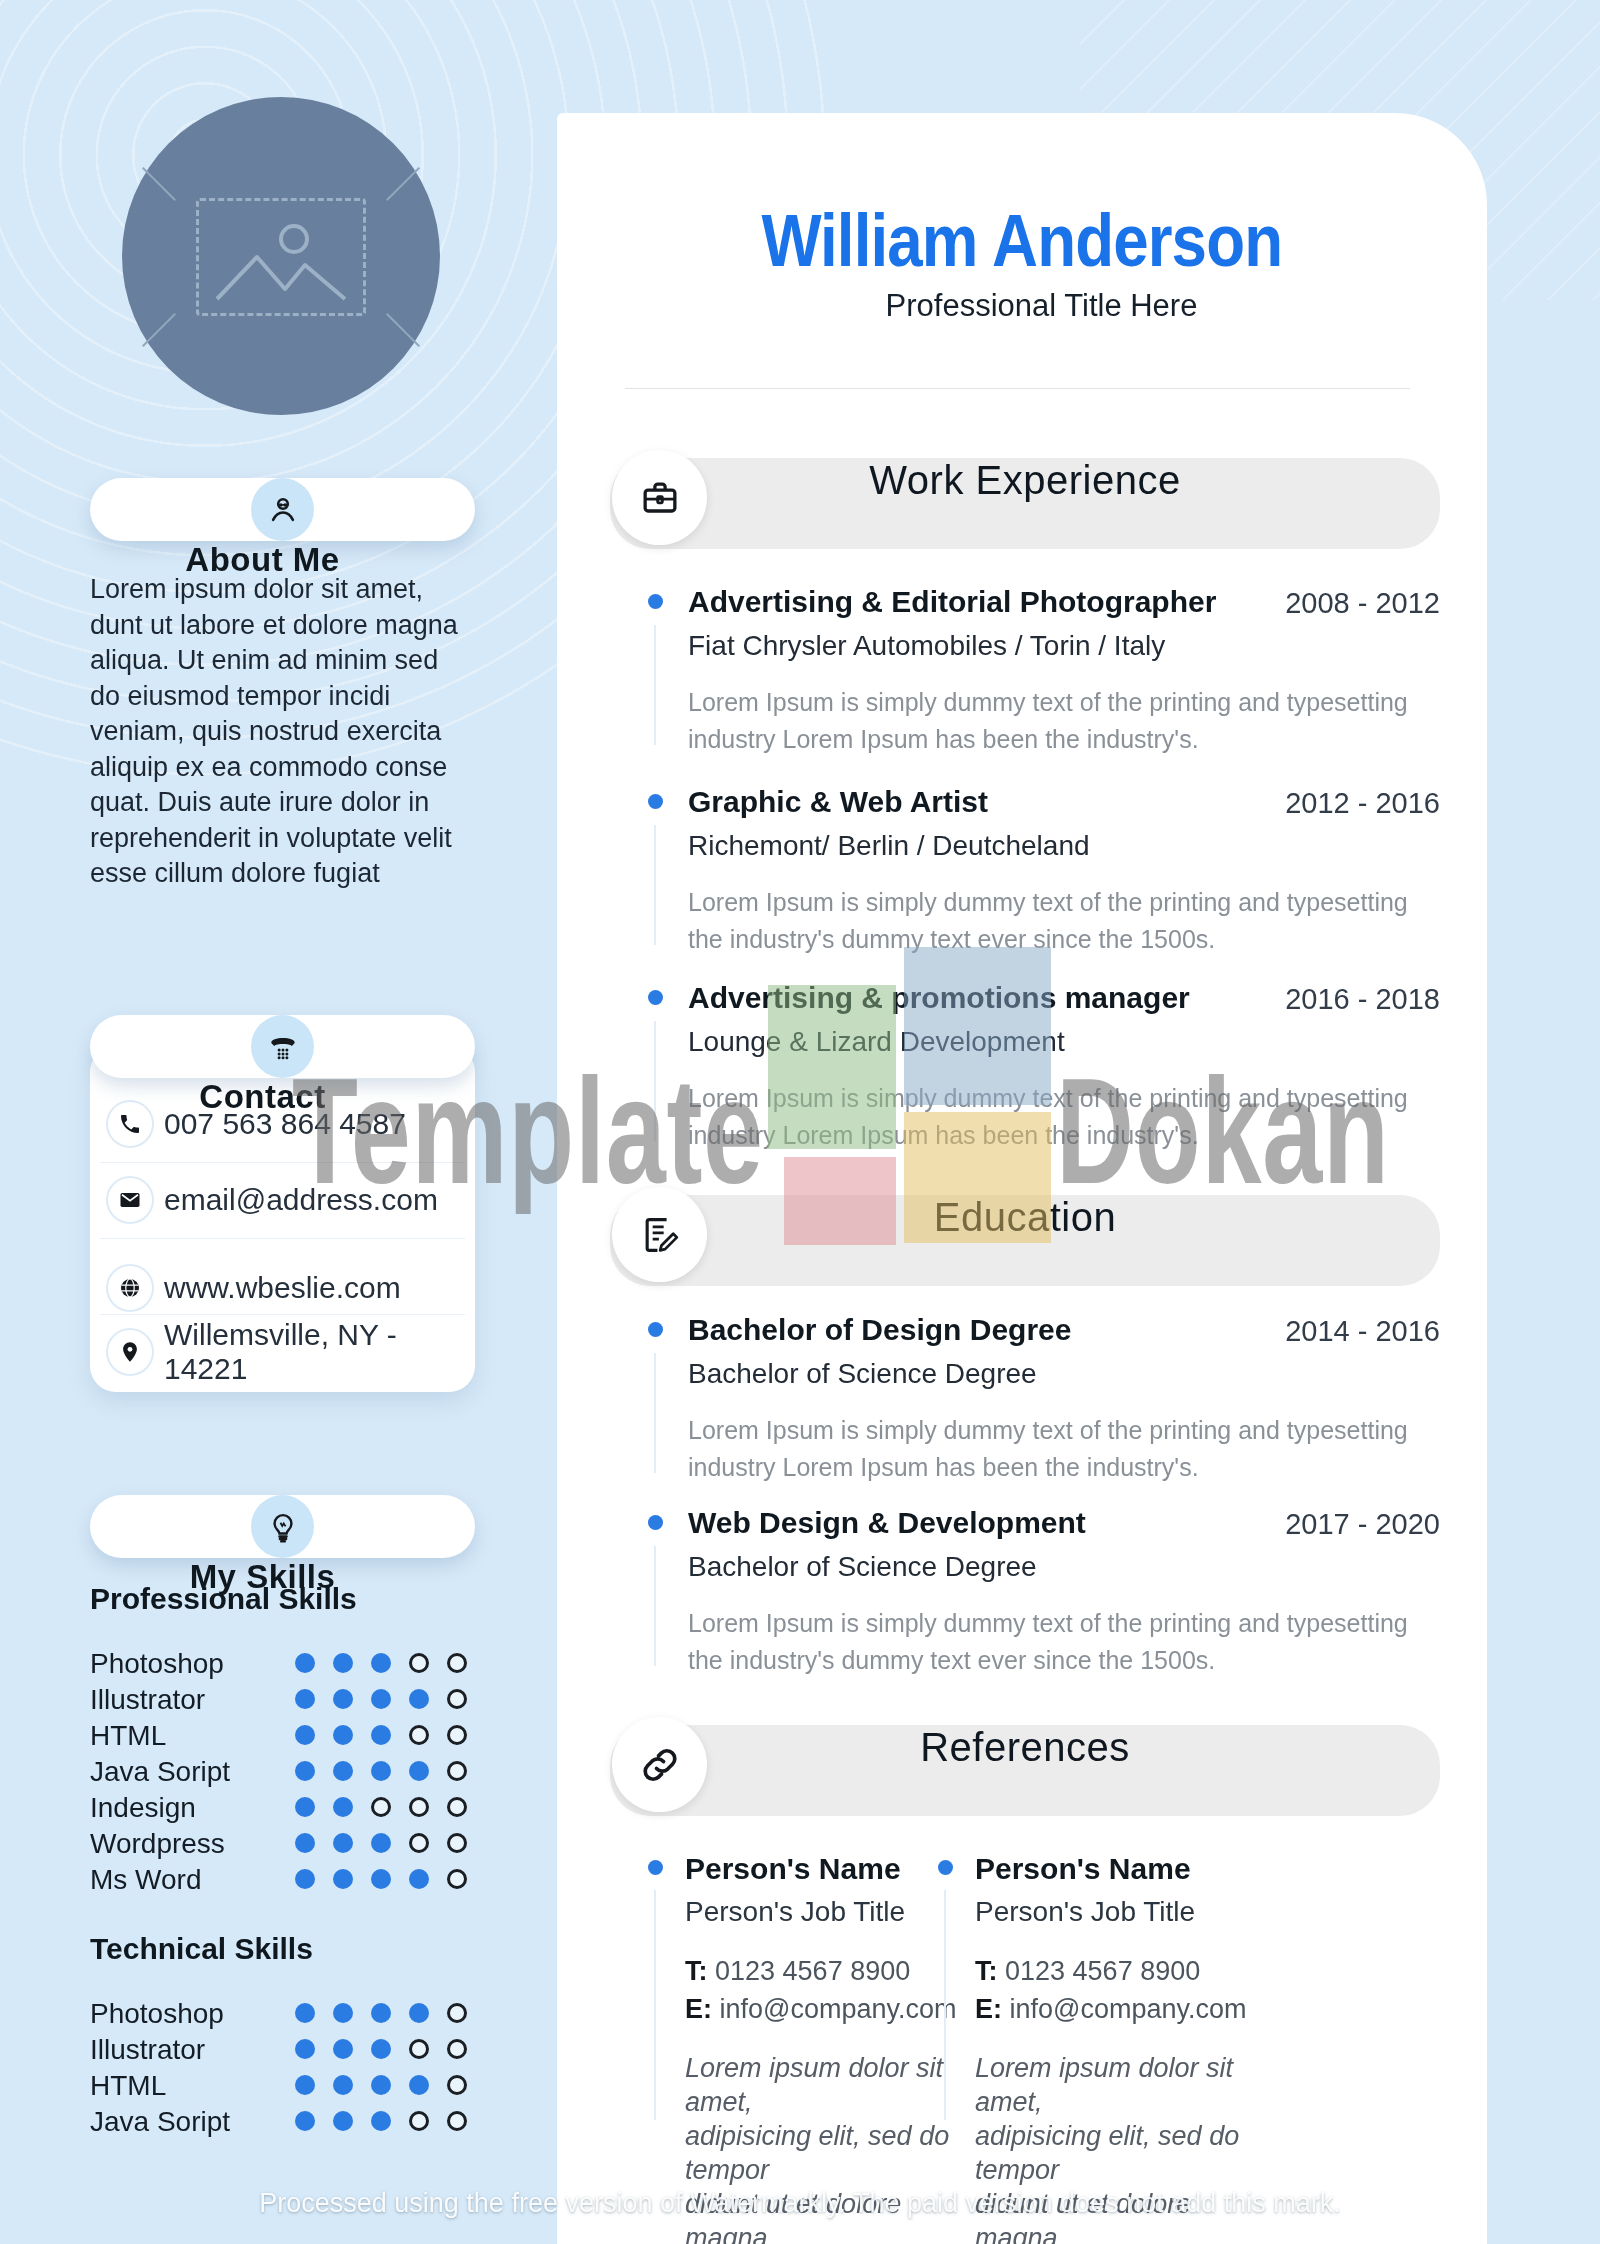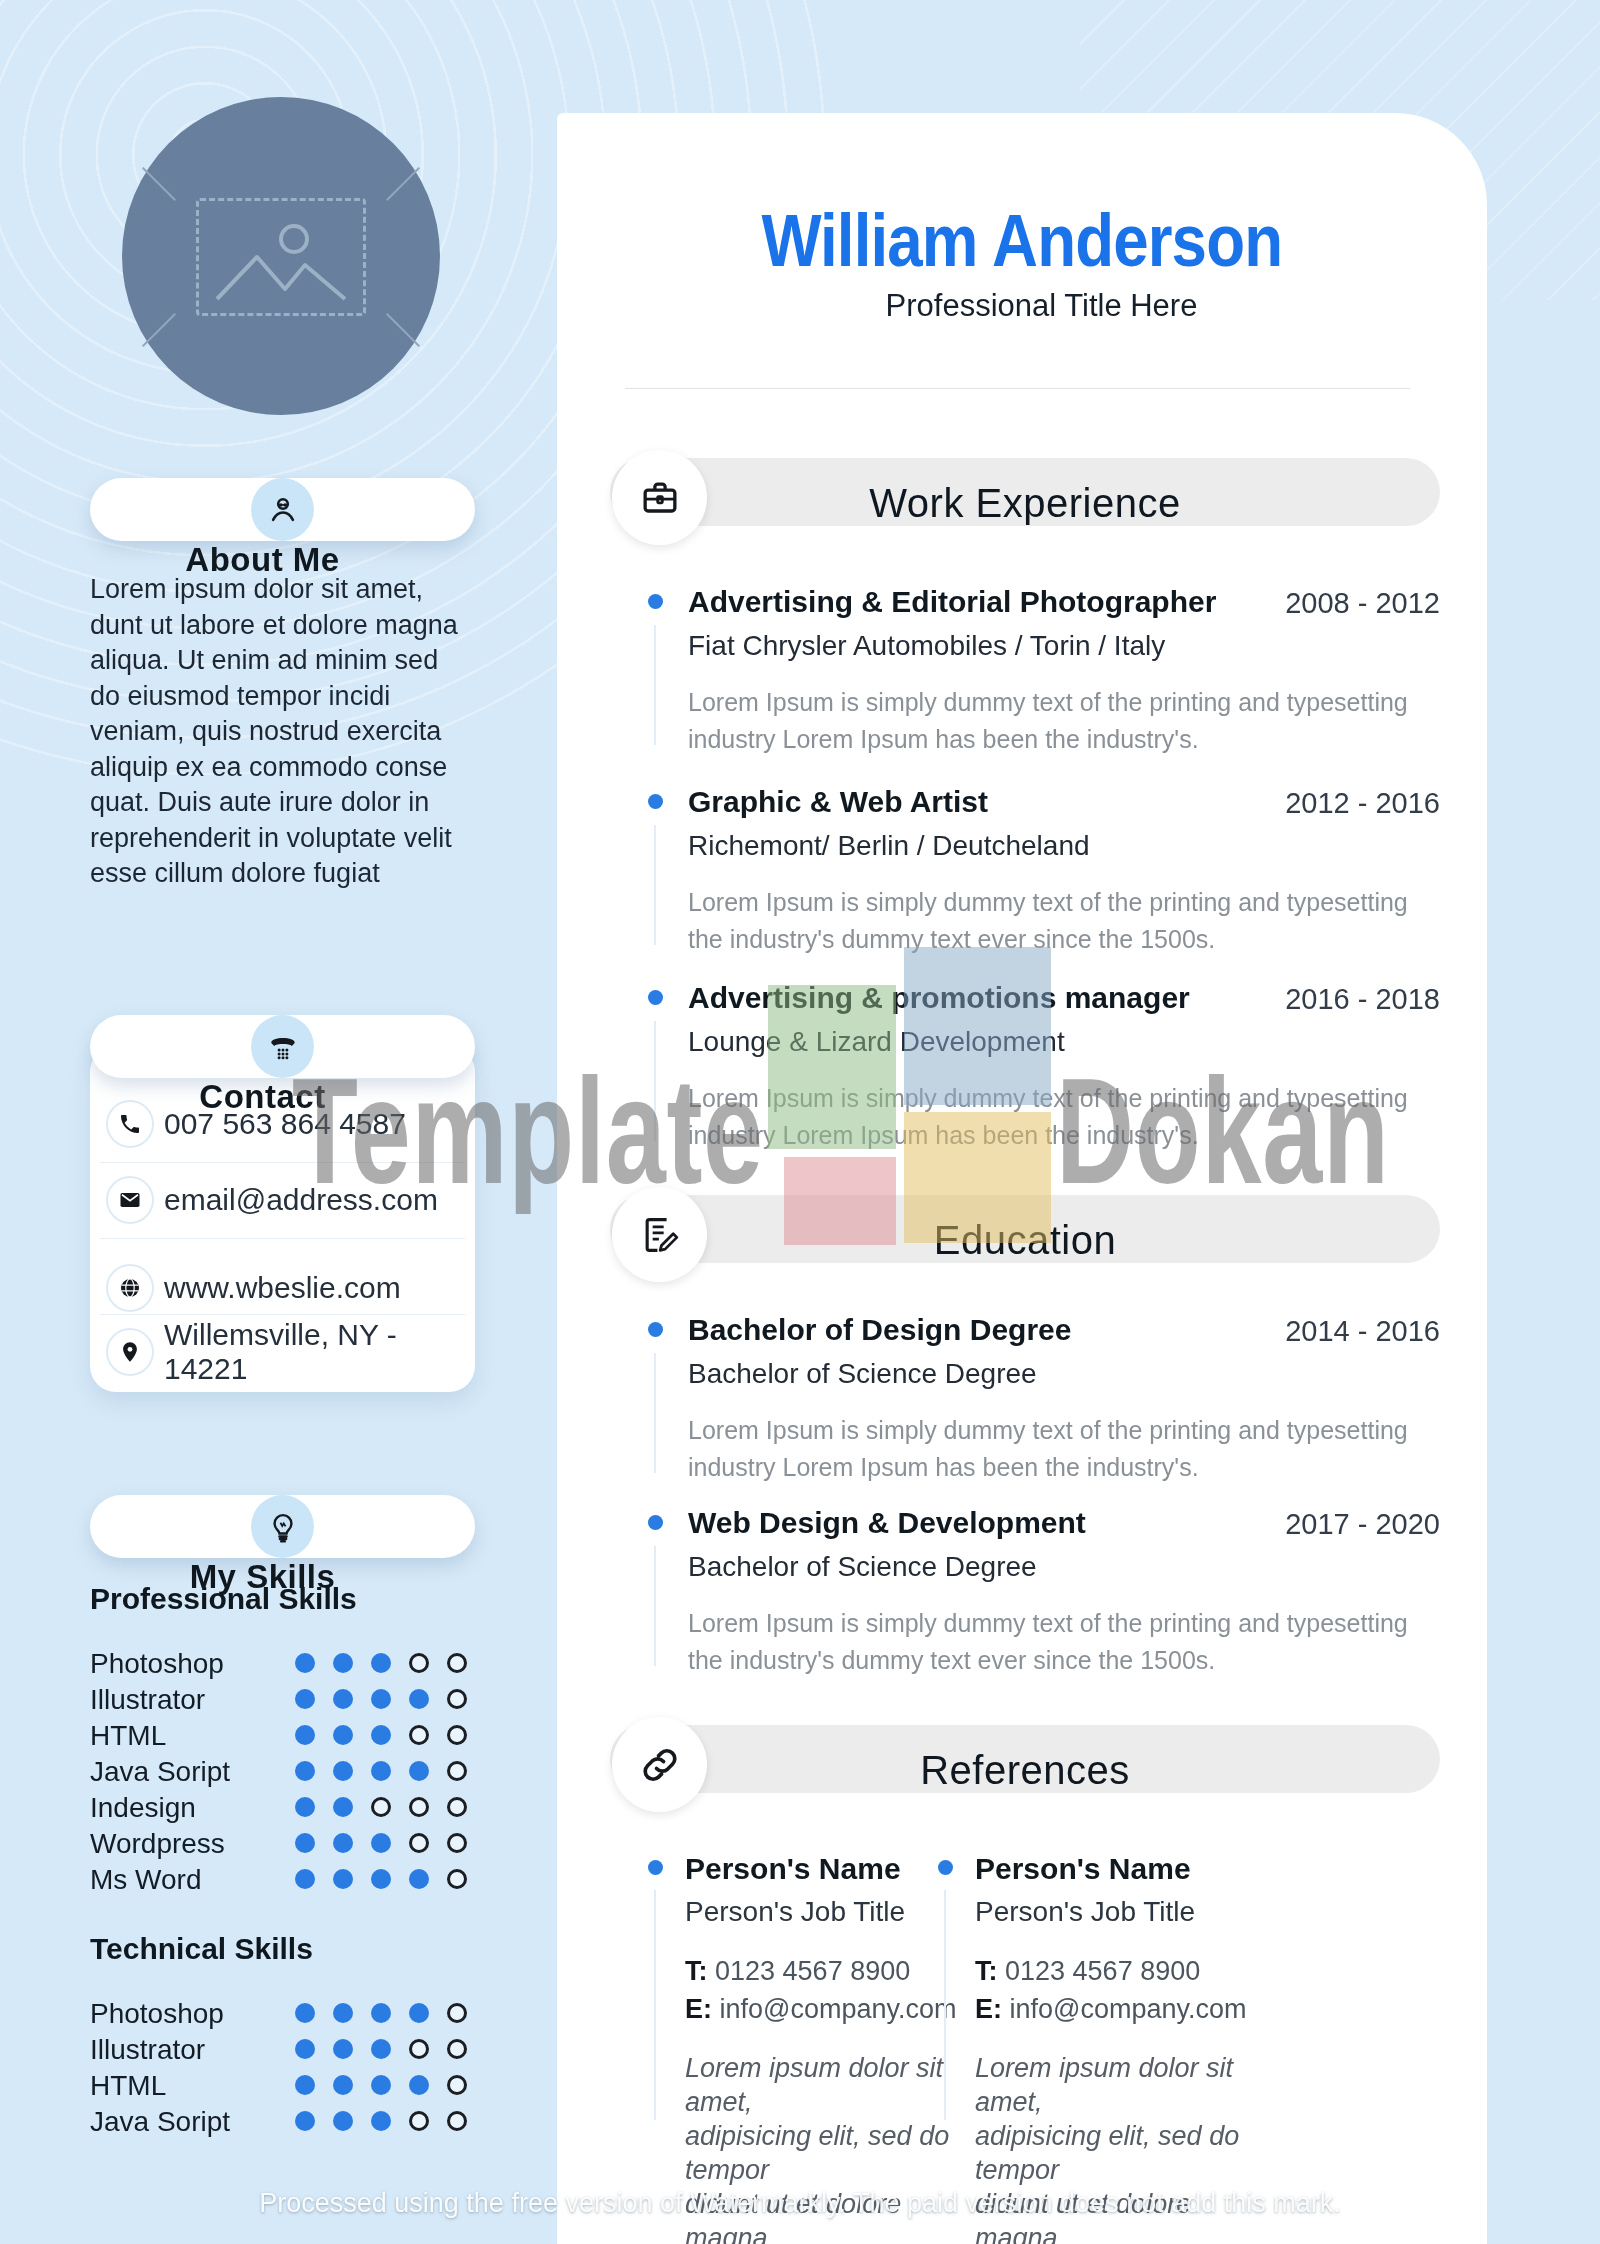--- a/index.html
+++ b/index.html
@@ -85,22 +85,22 @@
     position:absolute; left:557px; top:198px; width:930px; text-align:center;
     font-size:74px; font-weight:bold; color:#1a73e8; letter-spacing:-1px;
   }
   .name span { display:inline-block; transform:scaleX(.86); transform-origin:center; }
   .prof-title {
     position:absolute; left:557px; top:288px; width:930px; text-align:center;
     font-size:31px; color:#16202b;padding-left:39px;
   }
   .head-divider { position:absolute; left:625px; top:388px; width:785px; height:1px; background:#dfe2e6; }
   .section-pill {
-    position:absolute; left:610px; width:830px; height:68px;
-    background:#ececec; border-radius:40px; display:flex; align-items:flex-end;
+    position:absolute; left:610px; width:830px; height:91px;
+    background:#ececec; border-radius:40px; display:flex; align-items:flex-start;
   }
   .section-pill .sec-circle {
     position:absolute; left:2px; top:-8px; width:95px; height:95px; border-radius:50%;
     background:#fff; box-shadow:0 3px 10px rgba(0,0,0,.10);
     display:flex; align-items:center; justify-content:center;
   }
   .sec-circle svg { width:44px; height:44px; }
   .sec-label { flex:1; text-align:center; font-size:40px; color:#0f1720; letter-spacing:.5px; }
   .entry { position:absolute; left:645px; width:800px; }
   .entry .bullet { position:absolute; left:3px; top:9px; width:15px; height:15px; border-radius:50%; background:#2b7ce2; }

